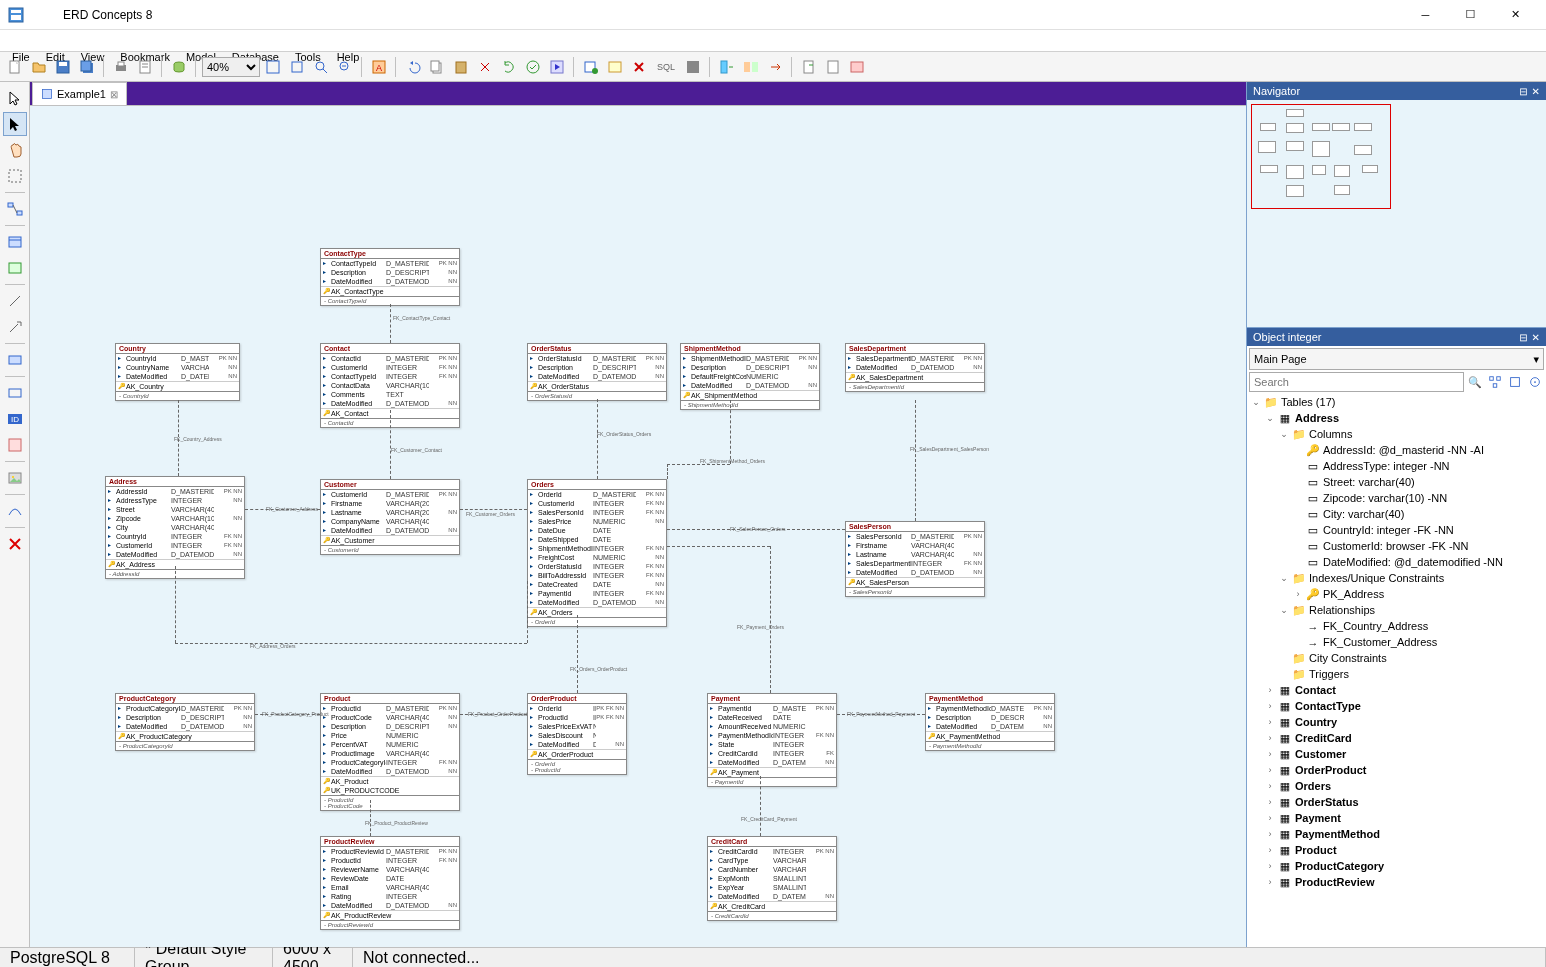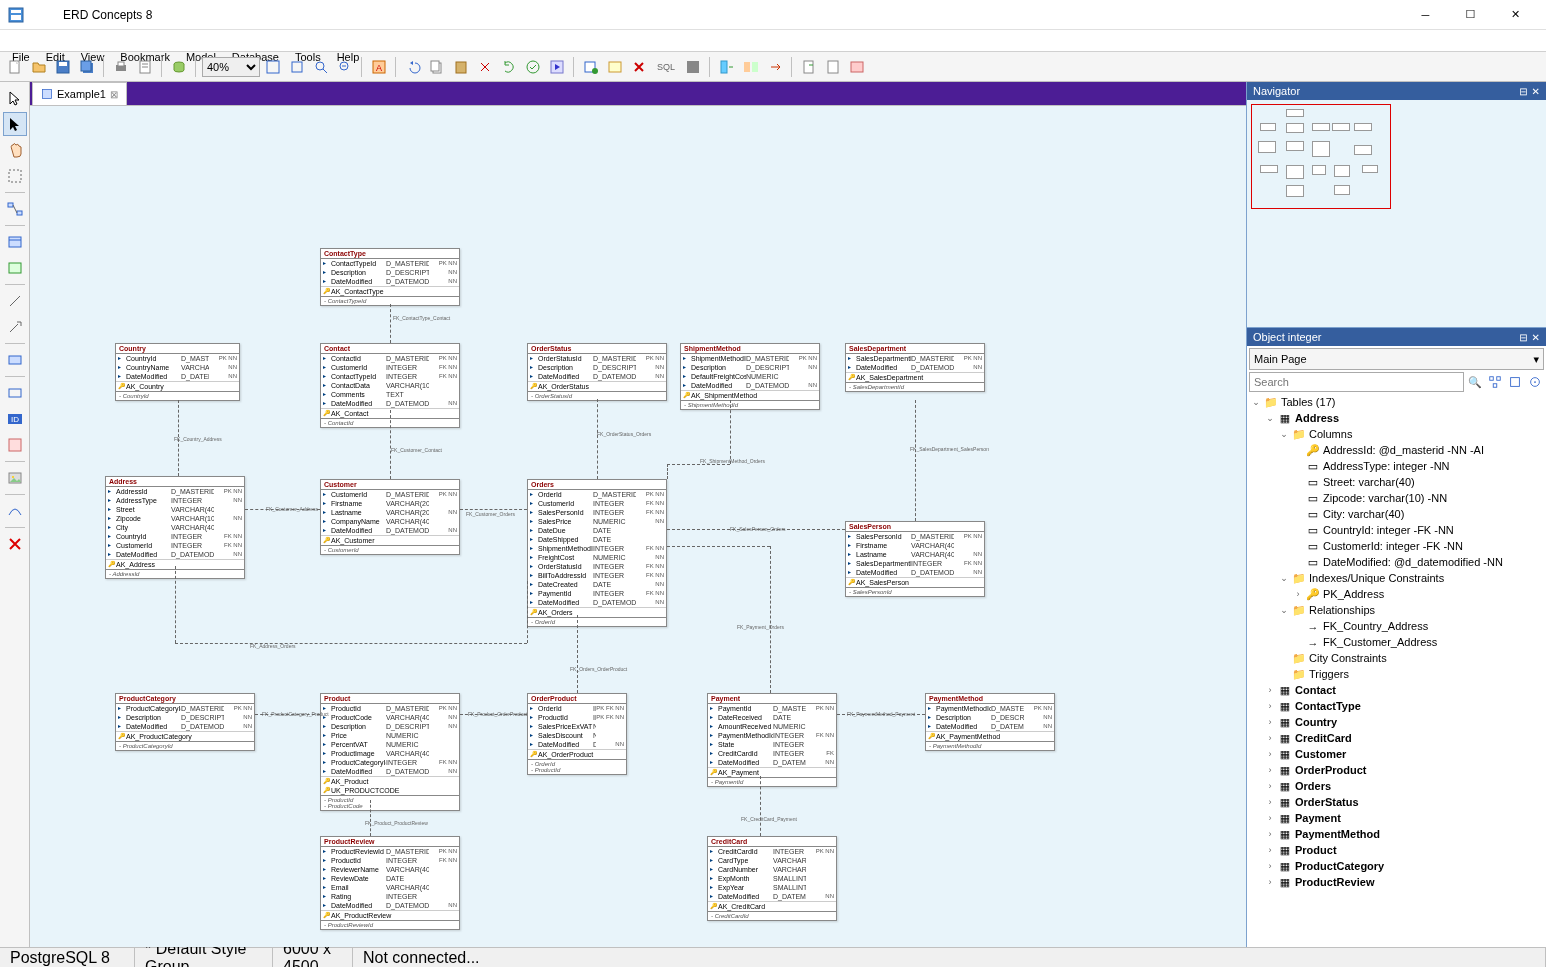--- a/index.html
+++ b/index.html
@@ -1209,21 +1209,21 @@
     <span class="tree-lbl ">City: varchar(40)</span>
   </div>
           <div class="tree-row" style="padding-left:42px">
     <span class="tree-tw"></span>
     <span class="tree-ico">▭</span>
     <span class="tree-lbl ">CountryId: integer -FK -NN</span>
   </div>
           <div class="tree-row" style="padding-left:42px">
     <span class="tree-tw"></span>
     <span class="tree-ico">▭</span>
-    <span class="tree-lbl ">CustomerId: integer -FK -NN</span>
+    <span class="tree-lbl ">CustomerId: browser -FK -NN</span>
   </div>
           <div class="tree-row" style="padding-left:42px">
     <span class="tree-tw"></span>
     <span class="tree-ico">▭</span>
     <span class="tree-lbl ">DateModified: @d_datemodified -NN</span>
   </div>
           <div class="tree-row" style="padding-left:28px">
     <span class="tree-tw">⌄</span>
     <span class="tree-ico">📁</span>
     <span class="tree-lbl ">Indexes/Unique Constraints</span>

